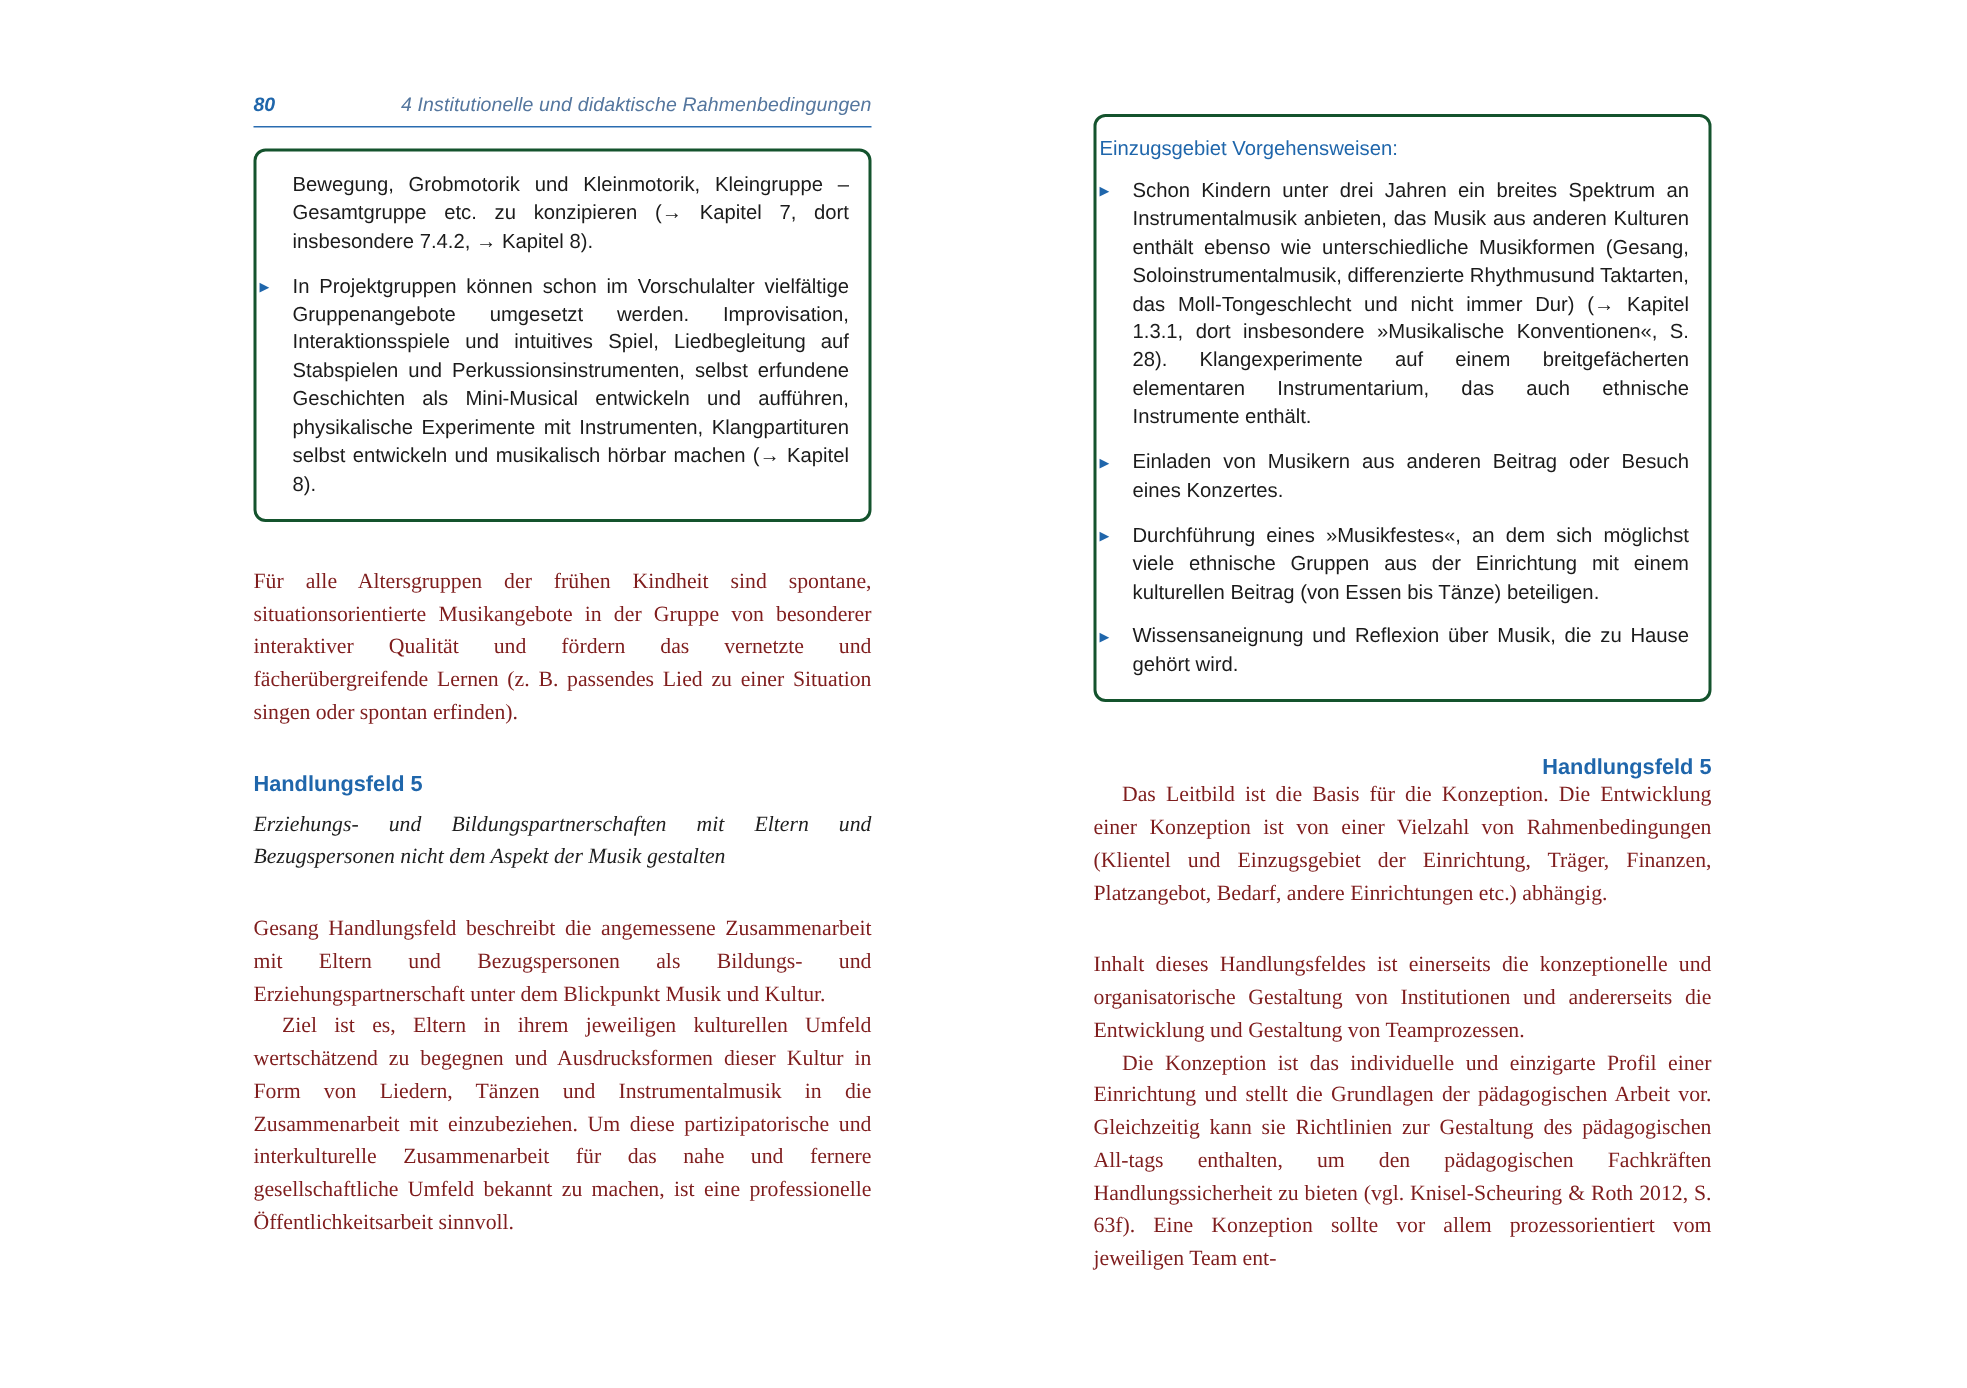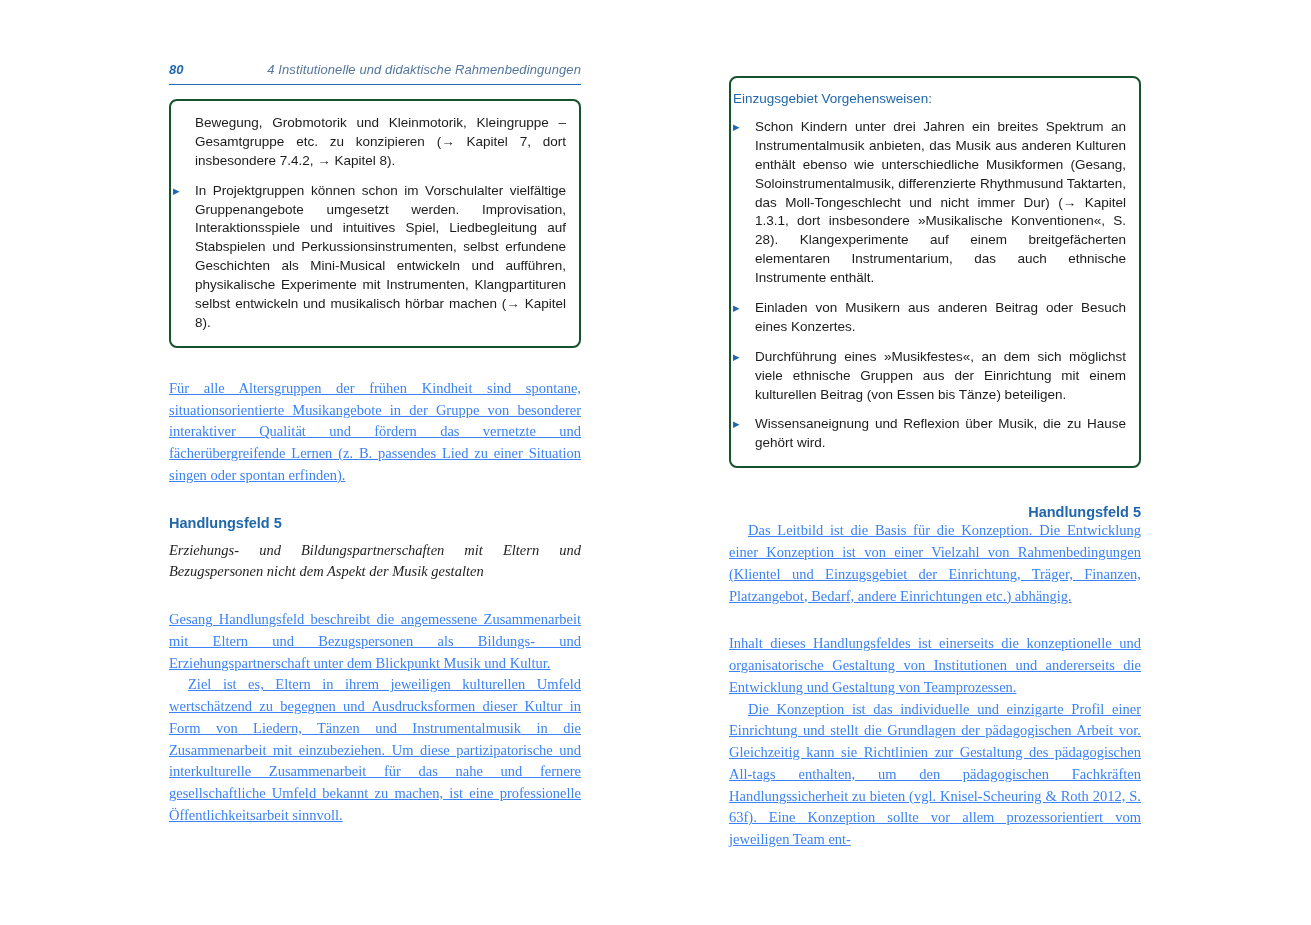--- a/index.html
+++ b/index.html
@@ -78,23 +78,22 @@
     line-height: 1.4;
     text-align: justify;
     color: #1b1b1b;
   }
 
   .bodytext {
     font-family: "Liberation Serif", serif;
     font-size: 14.5px;
     line-height: 1.5;
     text-align: justify;
-    color: #3b82f6;
+    color: #7f1d1d;
     margin: 0;
-    text-decoration: underline;
   }
   .after-box { margin-top: 30px; }
   .indent { text-indent: 19px; }
 
   .hf-heading {
     margin: 28px 0 0 0;
     font-size: 14.5px;
     font-weight: bold;
     color: #1f66ab;
     font-family: "Liberation Sans", sans-serif;

